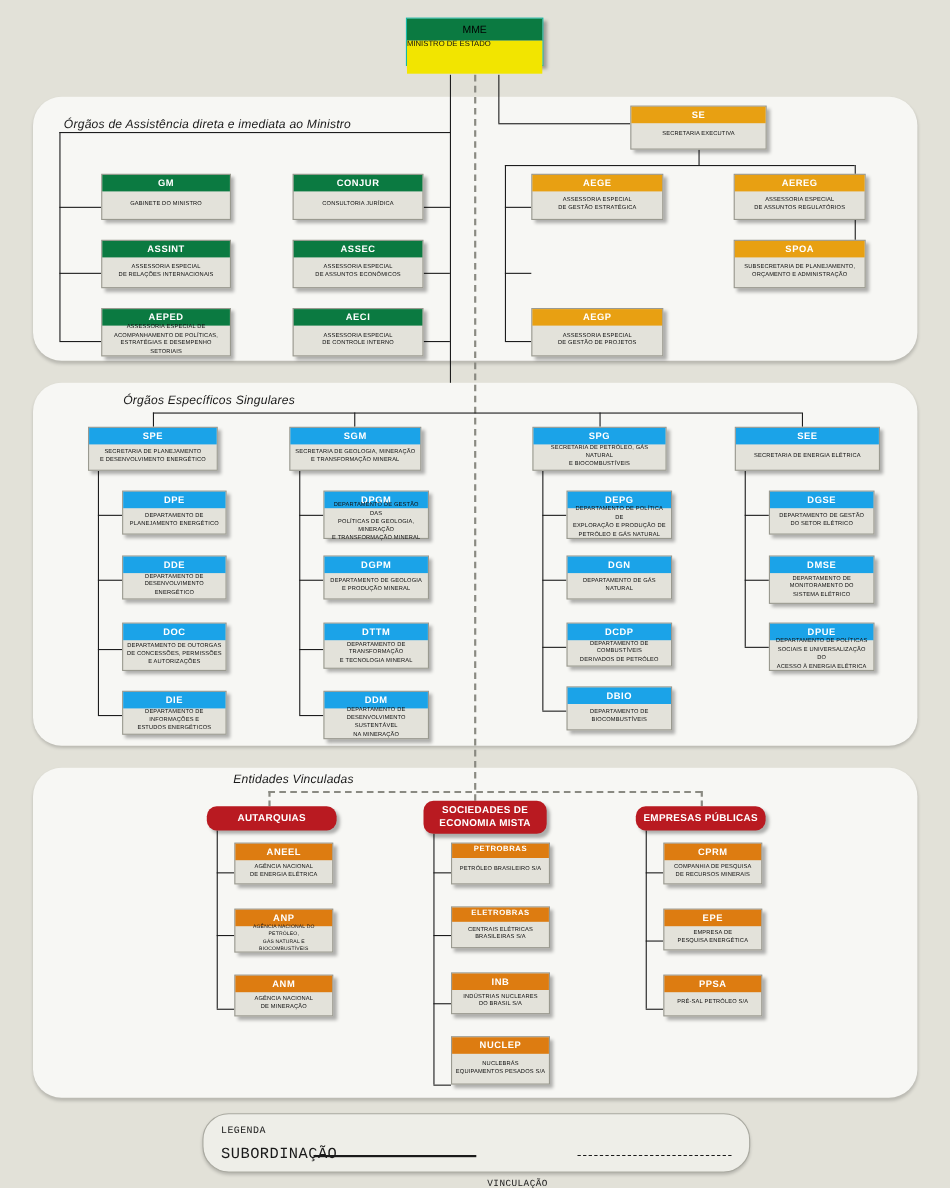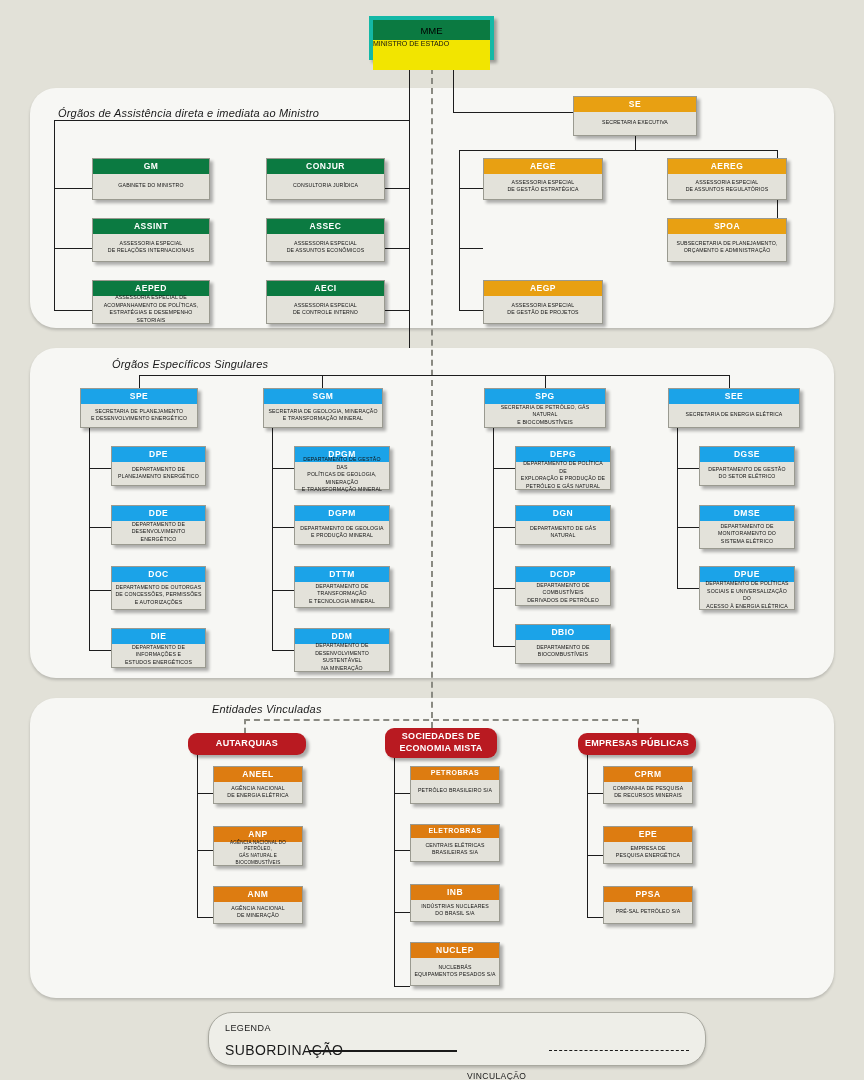--- a/index.html
+++ b/index.html
@@ -62,21 +62,21 @@
   
   .g .hdr{background:#0b7a41;}
   .o .hdr{background:#e8a012;}
   .b .hdr{background:#1ba3e8;}
   .or2 .hdr{background:#dd7c11;}
 
   
   #mme{
     position:absolute;
     left:369px;top:16px;width:125px;height:44px;
-    border:4px solid #14b8a6;
+    border:1px solid #14b8a6;
     box-shadow:3px 3px 3px rgba(0,0,0,.30);
     box-sizing:border-box;
     z-index:6;
   }
   #mme .hdr{background:#0b7a41;height:20px;display:flex;align-items:center;justify-content:center;font-size:9.5px;}
   #mme .bdy{background:#f2e500;height:30px;font-size:7px;font-weight:normal;color:#111;}
 
   
   .pill{
     position:absolute;
@@ -103,26 +103,27 @@
     width:0;
   }
   .dashh{
     position:absolute;z-index:2;
     border-top:2px dashed #8a8a82;
     height:0;
   }
 
   
   #legend{
-    position:absolute;left:208px;top:1012px;width:496px;height:52px;
+    position:absolute;left:184px;top:1012px;width:496px;height:52px;
     background:#eeeee8;
     border:1px solid #a9a9a0;
     border-radius:24px;
     box-shadow:0 2px 3px rgba(0,0,0,.20);
     z-index:5;
+    font-family:Liberation Mono, monospace;
   }
   #legend .lgtitle{position:absolute;left:16px;top:10px;font-size:9px;color:#1a1a1a;letter-spacing:.4px;}
   #legend .sub{position:absolute;left:16px;top:29px;font-size:14px;color:#1a1a1a;letter-spacing:.4px;}
   #legend .vin{position:absolute;left:258px;top:29px;font-size:8.5px;color:#1a1a1a;letter-spacing:.4px;margin-top:29px;}
   #legend .subline{position:absolute;left:100px;top:37px;width:148px;height:1.5px;background:#1a1a1a;}
   #legend .vinline{position:absolute;left:340px;top:37px;width:140px;height:0;border-top:1.5px dashed #1a1a1a;}
 </style>
 </head>
 <body>
 

